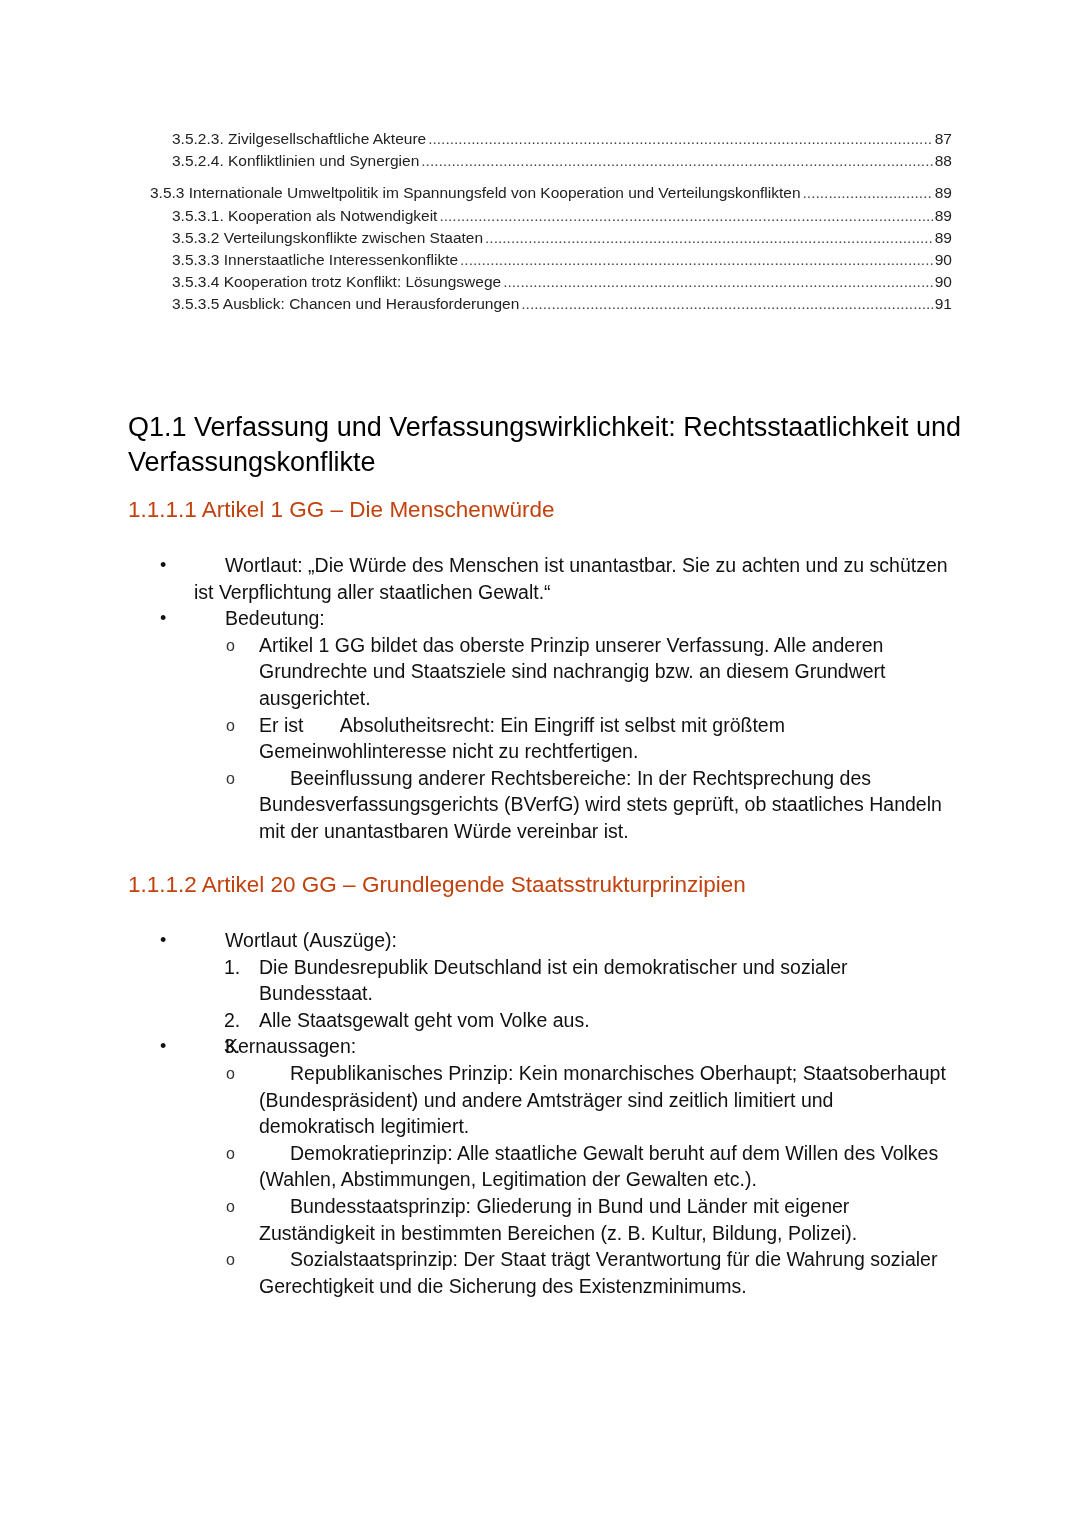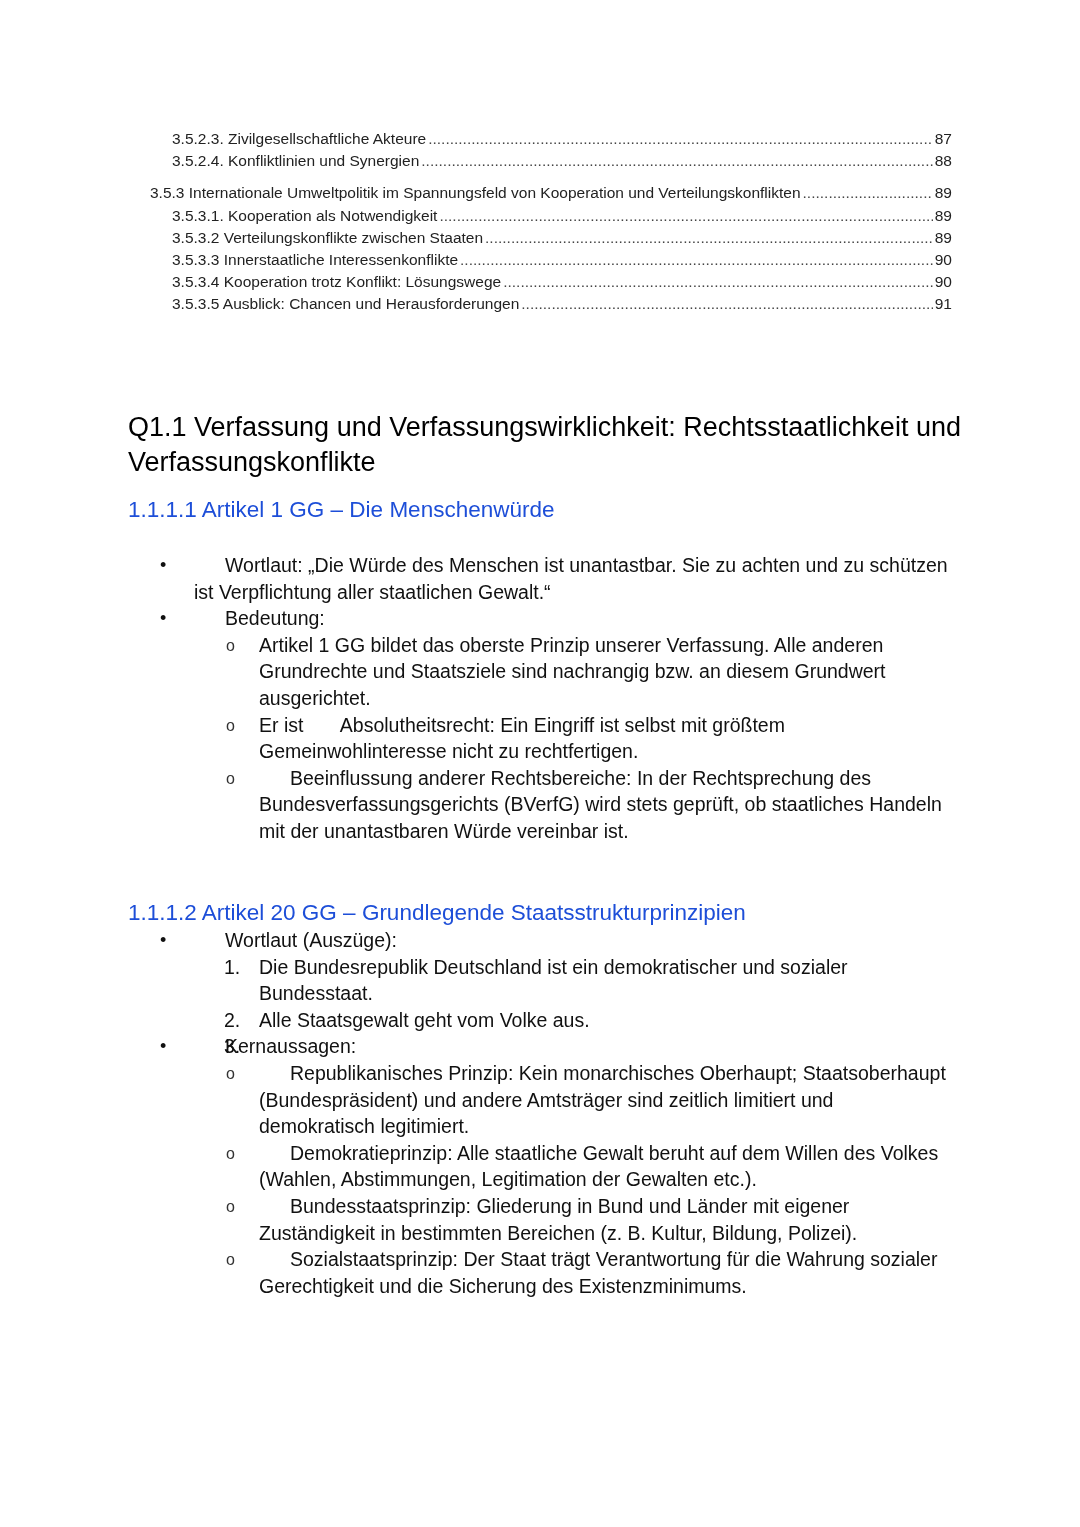--- a/index.html
+++ b/index.html
@@ -7,23 +7,23 @@
          font-family: "Liberation Sans", "DejaVu Sans", sans-serif; color: #111; }
   .toc { position: absolute; left: 150px; top: 128px; width: 802px; font-size: 15.5px; color: #222; }
   .toc-row { display: flex; align-items: center; height: 22.2px; white-space: nowrap; }
   .toc-row.lvl4 { padding-left: 22px; }
   .toc-row.lvl3 { margin-top: 10px; }
   .toc-row .dots { flex: 1; overflow: hidden; margin: 0 2px; color: #444; }
   .toc-row .dots::after { content: "................................................................................................................................................................................................................................................................................................................................................"; letter-spacing: 0px; }
   .toc-row .pg { text-align: right; }
 
   .h1 { position: absolute; left: 128px; top: 410px; width: 840px; font-size: 27px; line-height: 35px; color: #000000; }
-  .h2 { position: absolute; left: 128px; font-size: 22.5px; color: #1d4ed8; }
+  .h2 { position: absolute; left: 128px; font-size: 22.5px; color: #c2410c; }
   .h2.a { top: 497px; }
-  .h2.b { top: 872px; margin-top: 28px; }
+  .h2.b { top: 872px; }
 
   .body-block { position: absolute; left: 160px; width: 790px; font-size: 19.5px; line-height: 26.6px; color: #111; }
   .l1 { position: relative; padding-left: 34px; }
   .l1 .bul { position: absolute; left: 0; top: 0; width: 20px; font-size: 18px; }
   .l2 { position: relative; padding-left: 99px; }
   .l2 .bul { position: absolute; left: 66px; top: 1px; font-size: 16px; color: #333; }
   .l2 .num { position: absolute; left: 64px; top: 0; }
   b { font-weight: normal; margin-left: 31px; }
 </style>
 </head>

